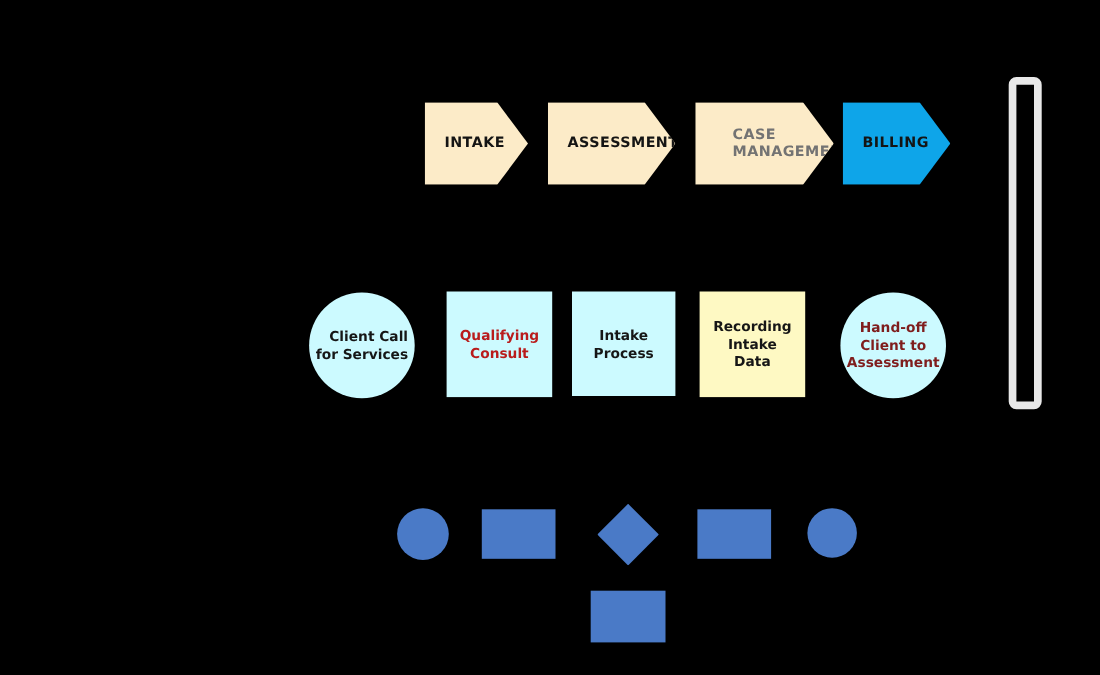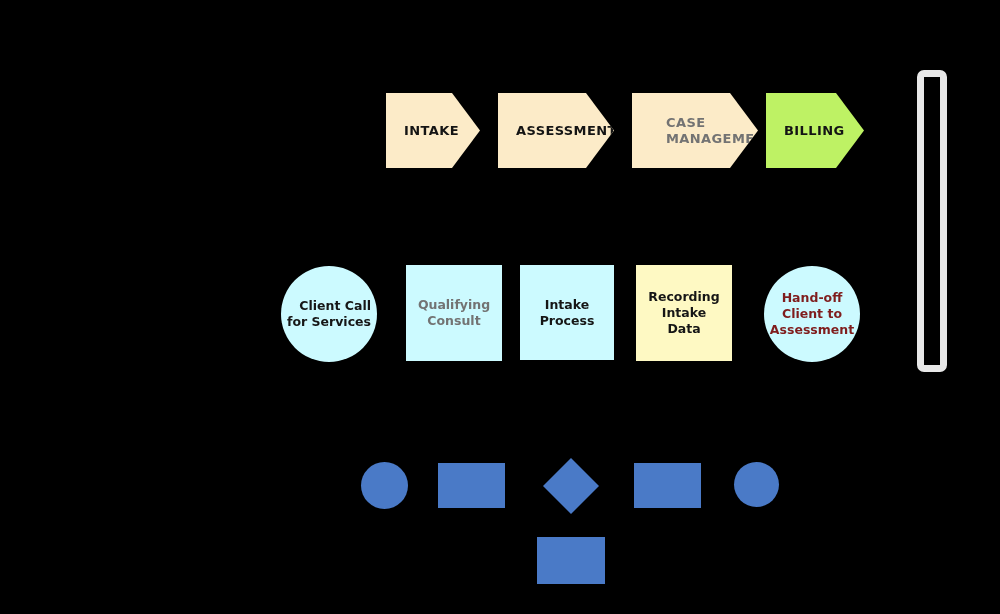--- a/index.html
+++ b/index.html
@@ -96,32 +96,32 @@
       <div class="chevron" style="left: 386px; top: 93px; width: 94px; height: 75px; background: rgb(252, 235, 200);">
         <span class="chevron-label" style="color: rgb(20, 20, 20);">INTAKE</span>
       </div>
       <div class="chevron" style="left: 498px; top: 93px; width: 116px; height: 75px; background: rgb(252, 235, 200);">
         <span class="chevron-label" style="color: rgb(20, 20, 20);">ASSESSMENT</span>
       </div>
       <div class="chevron" style="left: 632px; top: 93px; width: 126px; height: 75px; background: rgb(252, 235, 200);">
         <span class="chevron-label" style="color: #737373; margin-left: 16px;">CASE
 MANAGEMENT</span>
       </div>
-      <div class="chevron" style="left: 766px; top: 93px; width: 98px; height: 75px; background: #bef264;">
+      <div class="chevron" style="left: 766px; top: 93px; width: 98px; height: 75px; background: #0ea5e9;">
         <span class="chevron-label" style="color: rgb(20, 20, 20);">BILLING</span>
       </div>
     </div>
 
   <div id="steps-row">
       <div class="step circle" style="left: 281px; top: 266px; width: 96px; height: 96px; background: rgb(204, 250, 255);">
         <span class="step-label" style="color: rgb(22, 22, 22); text-align: right;">Client Call
 for Services</span>
       </div>
       <div class="step square" style="left: 406px; top: 265px; width: 96px; height: 96px; background: rgb(204, 250, 255);">
-        <span class="step-label" style="color: #737373;">Qualifying
+        <span class="step-label" style="color: #b91c1c;">Qualifying
 Consult</span>
       </div>
       <div class="step square" style="left: 520px; top: 265px; width: 94px; height: 95px; background: rgb(204, 250, 255);">
         <span class="step-label" style="color: rgb(22, 22, 22);">Intake
 Process</span>
       </div>
       <div class="step square" style="left: 636px; top: 265px; width: 96px; height: 96px; background: #fef9c3;">
         <span class="step-label" style="color: rgb(22, 22, 22);">Recording
 Intake
 Data</span>

